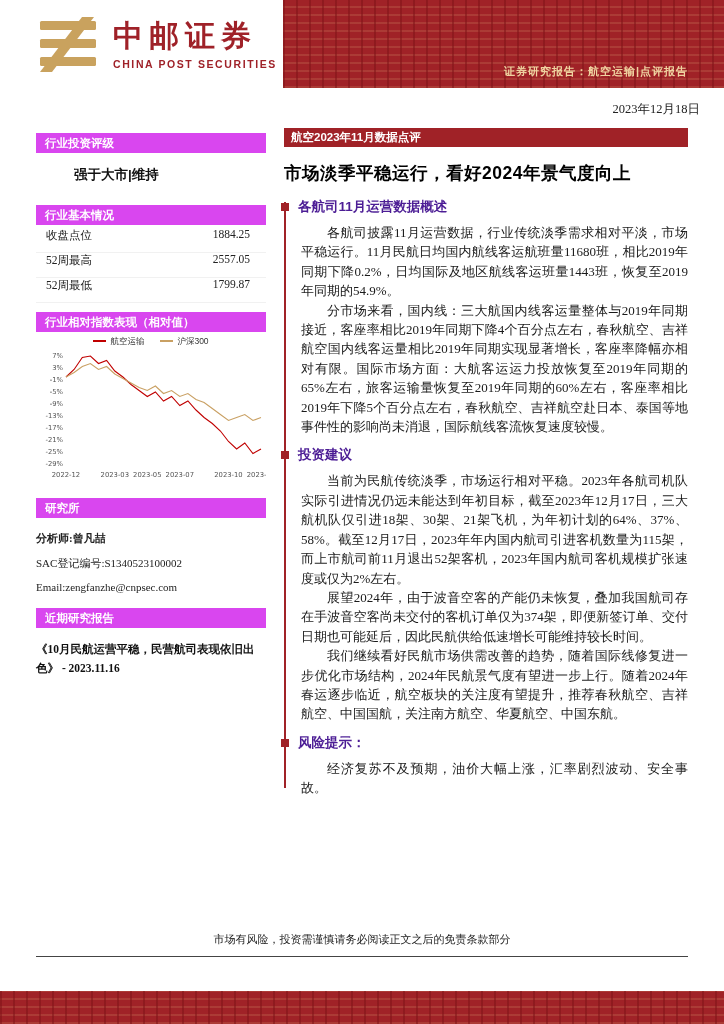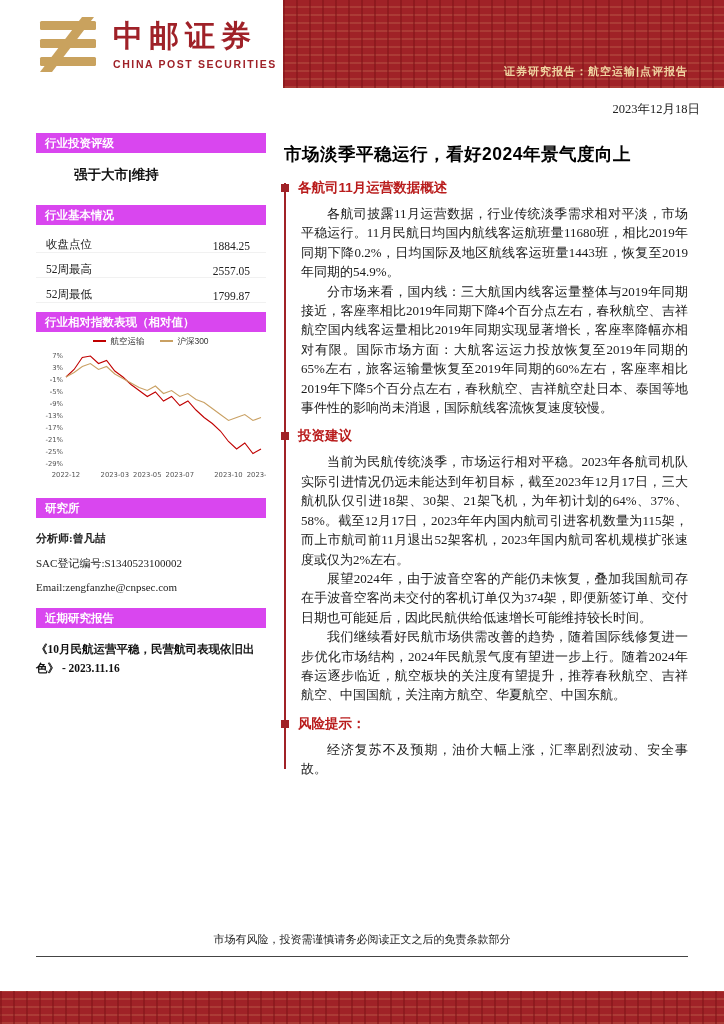--- a/index.html
+++ b/index.html
@@ -19,21 +19,21 @@
   .brand-cn{font:bold 30px "Liberation Serif",serif;color:#9f2128;letter-spacing:6px;line-height:1.15;margin-top:4px;}
   .brand-en{font:bold 10.5px "Liberation Sans",sans-serif;color:#9f2128;letter-spacing:1.6px;margin-top:4px;}
   .date-line{position:absolute;right:24px;top:101px;font-size:12.5px;color:#222;}
   
   .sidebar{position:absolute;left:36px;top:133px;width:230px;}
   .side-hdr{background:#d946ef;color:#fff;font:bold 11.5px/20px "Liberation Sans",sans-serif;
     padding-left:9px;height:20px;}
   .rating-value{margin:13px 0 0 38px;font:bold 13.5px "Liberation Sans",sans-serif;color:#111;}
   .hdr-basics{margin-top:21px;}
   .basics-table{margin-top:3px;}
-  .b-row{display:flex;justify-content:space-between;align-items:flex-end;height:24px;
+  .b-row{display:flex;justify-content:space-between;align-items:flex-start;height:24px;
     padding:0 16px 0 10px;font-size:11.5px;color:#222;border-bottom:1px solid #f1f1f1;}
   .hdr-chart{margin-top:9px;}
   .chart-wrap{margin-top:4px;}
   .chart-legend{display:flex;gap:16px;justify-content:center;
     font:8.5px "Liberation Sans",sans-serif;color:#333;margin-top:3px;}
   .legend-swatch{display:inline-block;width:13px;height:2px;margin:0 4px 2px 0;vertical-align:middle;}
   .tick{font-size:6.8px;fill:#555;font-family:"DejaVu Sans",sans-serif;}
   .chart-source{margin-top:16px;font-size:10.5px;color:#333;}
   .hdr-inst{margin-top:14px;}
   .an-line{margin-top:10px;font-size:11px;color:#222;}
@@ -41,21 +41,21 @@
   .hdr-recent{margin-top:15px;}
   .recent-item{margin-top:12px;font-size:11.5px;line-height:19px;color:#111;font-weight:600;padding-right:4px;}
   
   .main{position:absolute;left:284px;top:128px;width:404px;}
   .tag-bar{height:19px;background:#a02227;color:#fff;
     font:bold 11.5px/19px "Liberation Sans",sans-serif;padding-left:7px;}
   .main-title{margin-top:14px;font:bold 17.5px "Liberation Sans",sans-serif;color:#000;letter-spacing:0.5px;}
   .content{position:relative;margin-top:13px;padding-left:17px;}
   .vline{position:absolute;left:0;top:4px;bottom:10px;width:2px;background:#a02227;}
   .sec-head{display:flex;align-items:center;gap:9px;margin:10px 0 7px -20px;
-    font:bold 13.5px "Liberation Sans",sans-serif;color:#b91c1c;}
+    font:bold 13.5px "Liberation Sans",sans-serif;color:#4c1d95;}
   .sec-head.first{margin-top:0;}
   .bullet{width:8px;height:8px;background:#a02227;flex:none;}
   .para{margin:0;font-size:13px;line-height:19.4px;text-align:justify;text-indent:2em;color:#1a1a1a;}
   
   .footer-line{position:absolute;left:36px;right:36px;top:956px;border-top:1px solid #444;}
   .footer-text{position:absolute;left:36px;right:36px;top:932px;display:flex;
     justify-content:center;font-size:11px;color:#222;}
   .bottom-strip{position:absolute;left:0;right:0;bottom:0;height:33px;}
 </style>
 </head>
@@ -135,20 +135,21 @@
     <div class="side-hdr hdr-inst">研究所</div>
     <div class="an-line first">分析师:曾凡喆</div>
     <div class="an-line">SAC登记编号:S1340523100002</div>
     <div class="an-line">Email:zengfanzhe@cnpsec.com</div>
 
     <div class="side-hdr hdr-recent">近期研究报告</div>
     <div class="recent-item">《10月民航运营平稳，民营航司表现依旧出色》 - 2023.11.16</div>
   </div>
 
   <div class="main">
+    <div class="tag-bar">航空2023年11月数据点评</div>
     <div class="main-title">市场淡季平稳运行，看好2024年景气度向上</div>
 
     <div class="content">
       <div class="vline"></div>
 
       <div class="sec-head first">
         <span class="bullet"></span>
         <span>各航司11月运营数据概述</span>
       </div>
       <p class="para">各航司披露11月运营数据，行业传统淡季需求相对平淡，市场平稳运行。11月民航日均国内航线客运航班量11680班，相比2019年同期下降0.2%，日均国际及地区航线客运班量1443班，恢复至2019年同期的54.9%。</p>

